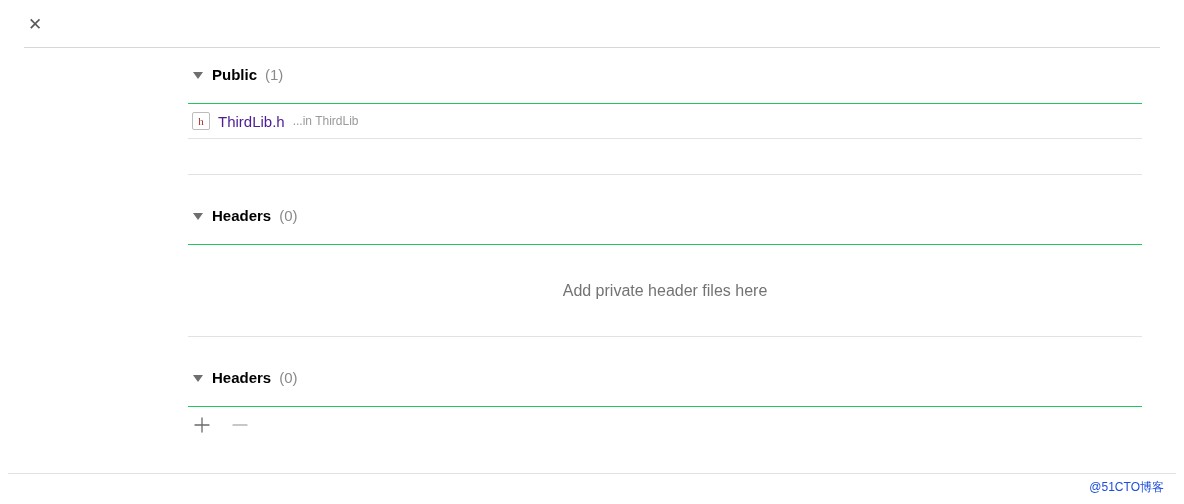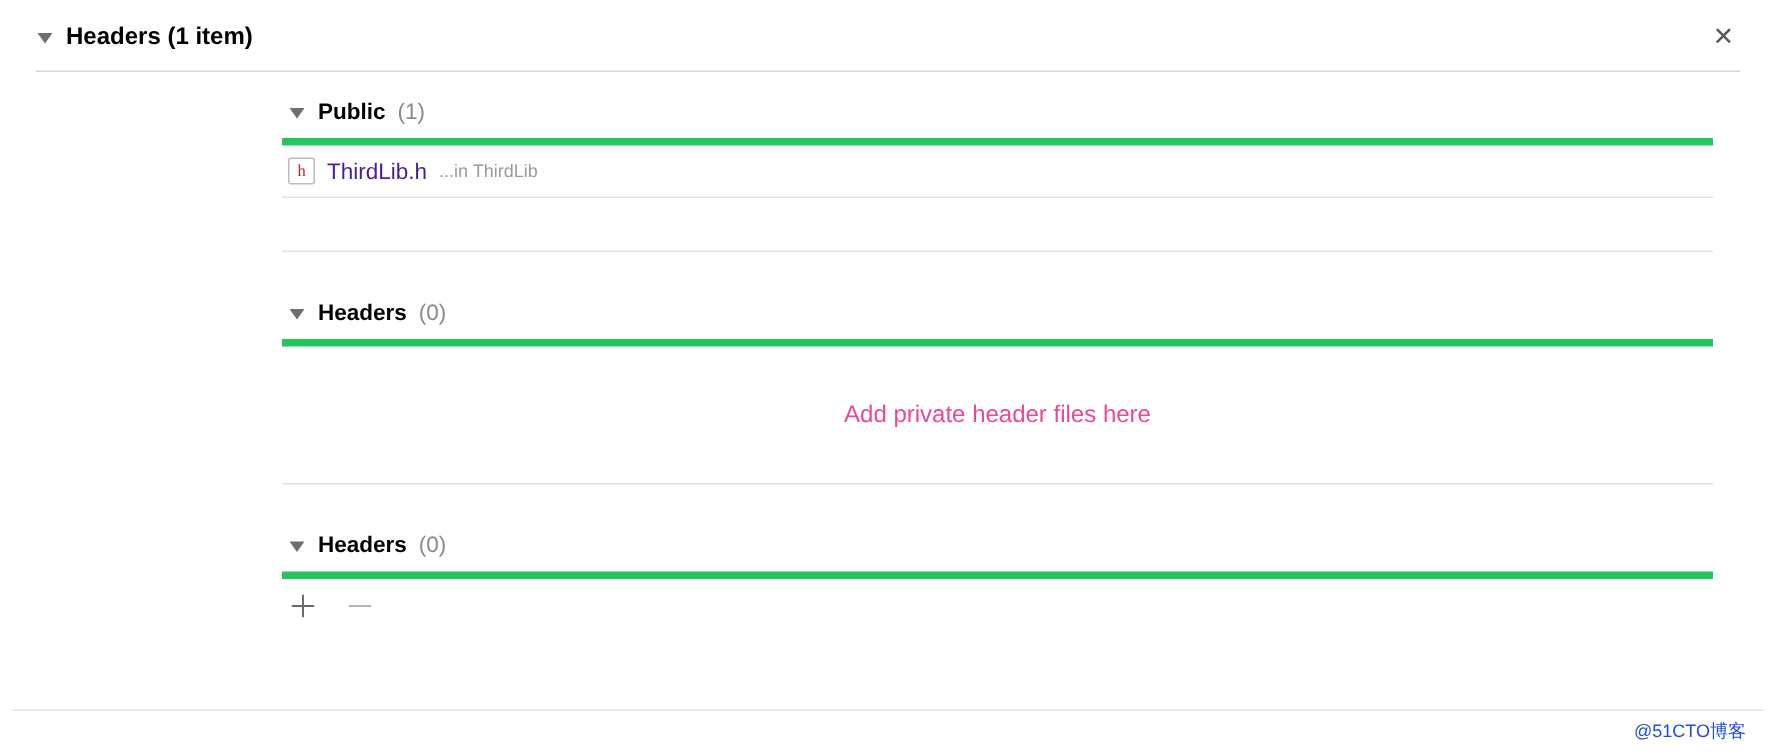--- a/index.html
+++ b/index.html
@@ -60,23 +60,23 @@
       margin-right: 18px;
       padding-top: 18px;
     }
     .section {
       margin-bottom: 32px;
     }
     .section-header {
       display: flex;
       align-items: center;
       gap: 8px;
-      padding-bottom: 9px;
+      padding-bottom: 20px;
       padding-left: 4px;
-      border-bottom: 5px solid #22c55e;
+      border-bottom: 1px solid #22c55e;
     }
     .section-title {
       font-weight: 700;
       font-size: 15px;
       color: #000;
     }
     .section-count {
       font-weight: 400;
       font-size: 15px;
       color: #8a8a8a;
@@ -111,21 +111,21 @@
     }
     .blank-row {
       height: 36px;
       border-bottom: 1px solid #e2e2e2;
     }
     .placeholder-block {
       height: 92px;
       display: flex;
       align-items: center;
       justify-content: center;
-      color: #ec4899;
+      color: #737373;
       font-size: 16px;
       border-bottom: 1px solid #e2e2e2;
     }
     .footer-controls {
       display: flex;
       align-items: center;
       gap: 18px;
       padding: 8px 4px 12px 4px;
     }
     .ctrl {
@@ -152,28 +152,20 @@
       right: 8px;
       bottom: 30px;
       border-bottom: 1px solid #e2e2e2;
     }
   </style>
 </head>
 <body>
 
 <div class="outer">
   <div class="top-row">
-    <div class="top-left">
-      <span class="disclosure">
-        <svg viewBox="0 0 10 10">
-            <polygon points="0,2 10,2 5,9" fill="currentColor"></polygon>
-          </svg>
-      </span>
-      <span class="headers-title">Headers (1 item)</span>
-    </div>
     <span class="close-btn">✕</span>
   </div>
 
   <div class="body">
 
     <div class="section">
       <div class="section-header">
         <span class="disclosure">
           <svg viewBox="0 0 10 10">
               <polygon points="0,2 10,2 5,9" fill="currentColor"></polygon>

